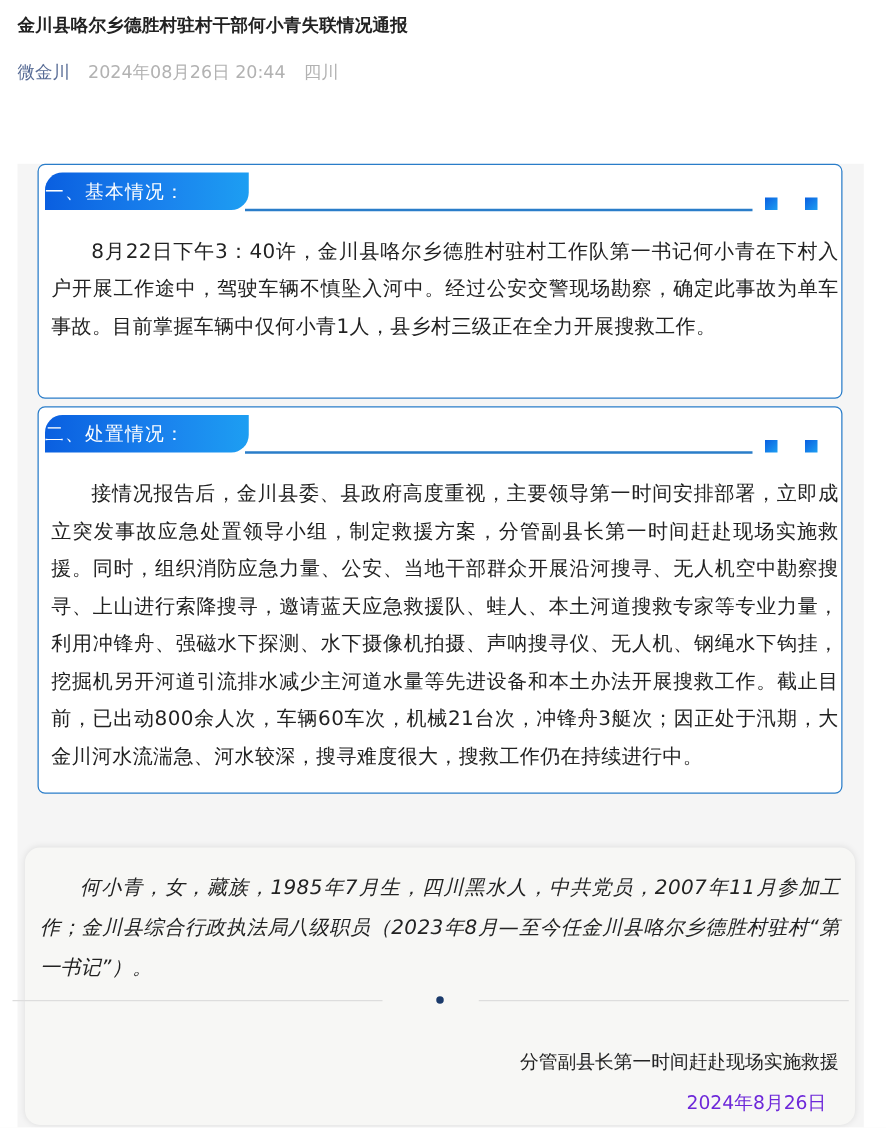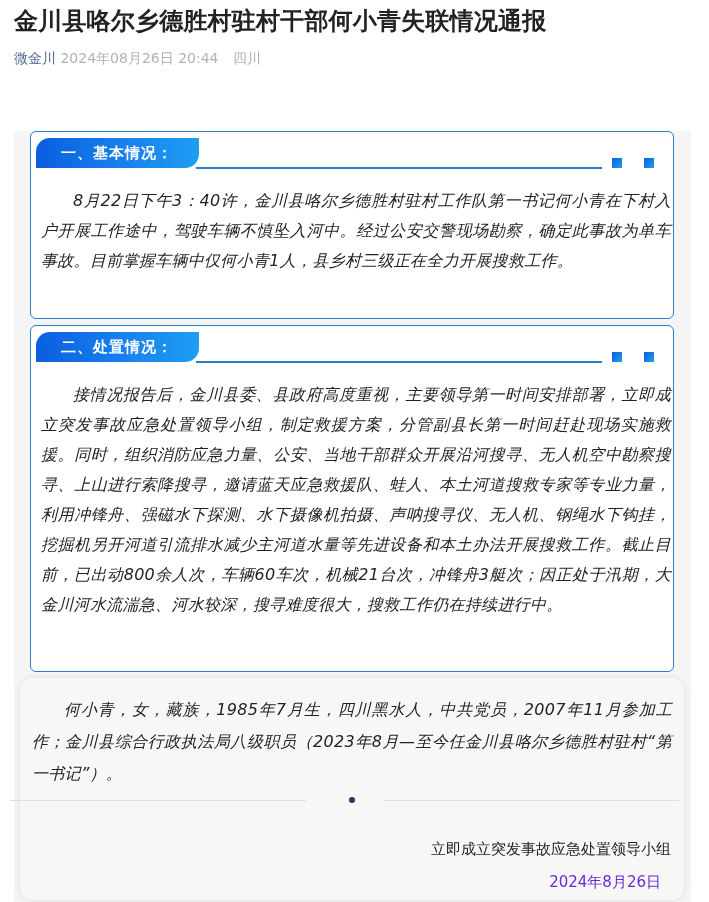--- a/index.html
+++ b/index.html
@@ -8,76 +8,75 @@
       height: 902px;
       background: #ffffff;
       overflow: hidden;
       font-family: "DejaVu Sans", "Liberation Sans", sans-serif;
       color: #222222;
     }
     .page { position: relative; width: 709px; height: 902px; }
 
     .article-title {
       position: absolute; left: 14px; top: 6px;
-      font-size: 24px; line-height: 30px; color: #222;
+      font-size: 14px; line-height: 30px; color: #222;
       letter-spacing: 0.2px;
       white-space: nowrap;
     }
     .meta {
       position: absolute; left: 14px; top: 48px;
       font-size: 14px; line-height: 20px; color: #b2b2b2;
       white-space: nowrap;
     }
-    .meta .account { color: #576b95; margin-right: 0; }
+    .meta .account { color: #576b95; margin-right: 10px; }
     .meta .date { margin-right: 10px; }
 
     .content-bg {
       position: absolute; left: 14px; top: 131px; width: 677px; height: 771px;
       background: #f5f5f5;
     }
 
     .section-card {
       position: absolute; left: 30px; width: 644px;
       background: #ffffff;
       border: 1.5px solid #2a7dc9;
       border-radius: 6px;
     }
     .sec1 { top: 131px; height: 188px; }
-    .sec2 { top: 325px; height: 347px; }
+    .sec2 { top: 325px; height: 310px; }
 
     .sec-head {
       position: absolute; left: 5px; top: 6px; width: 630px; height: 32px;
     }
     .sec-tab {
       position: absolute; left: 0; top: 0; height: 30px; width: 163px;
       background: linear-gradient(90deg, #0a5fe0 0%, #1a84ee 60%, #1d9ef2 100%);
       border-radius: 14px 0 14px 0;
-      color: #ffffff; font-weight: bold;
-      font-size: 15px; line-height: 30px; padding-left: 25px;
+      color: #ffffff; font-weight: normal;
+      font-size: 15px; line-height: 30px; padding-left: 0;
       letter-spacing: 1px;
       white-space: nowrap;
     }
     .sec-line {
       position: absolute; left: 160px; right: 64px; top: 29px; height: 1.5px;
       background: #2a7dc9;
     }
     .sec-dot {
       position: absolute; top: 20px; width: 10px; height: 10px;
       background: linear-gradient(135deg, #0a5fe0, #1d9ef2);
     }
     .sec-dot.d1 { right: 44px; }
     .sec-dot.d2 { right: 12px; }
 
     .sec-body {
       position: absolute; left: 10px; right: 2px; top: 54px;
       font-size: 16px; line-height: 30px; color: #222;
       text-indent: 2em;
       text-align: justify;
       letter-spacing: 0.3px;
-      font-style: italic;
     }
 
     .profile-card {
       position: absolute; left: 20px; top: 678px; width: 664px; height: 222px;
       background: #f7f7f5;
       border-radius: 12px;
       box-shadow: 0 0 6px rgba(0,0,0,0.10);
       font-style: italic;
     }
     .profile-text {
@@ -146,16 +145,16 @@
   </div>
 
   <div class="profile-card">
     <p class="profile-text">何小青，女，藏族，1985年7月生，四川黑水人，中共党员，2007年11月参加工作；金川县综合行政执法局八级职员（2023年8月—至今任金川县咯尔乡德胜村驻村“第一书记”）。</p>
   </div>
 
   <div class="divider-left"></div>
   <div class="divider-dot"></div>
   <div class="divider-right"></div>
 
-  <div class="signature-org">立即成立突发事故应急处置领导小组</div>
+  <div class="signature-org">分管副县长第一时间赶赴现场实施救援</div>
   <div class="signature-date">2024年8月26日</div>
 
 </div>
 
 </body></html>

